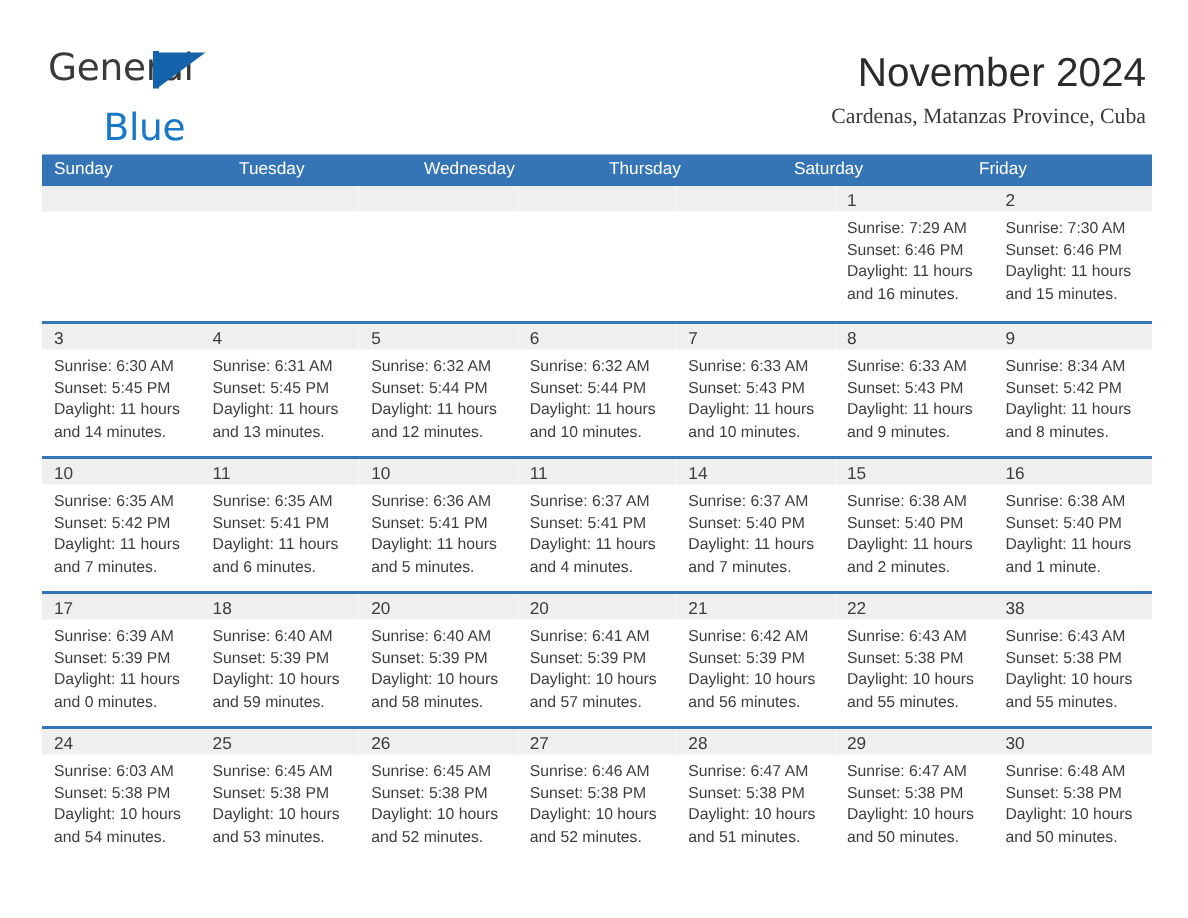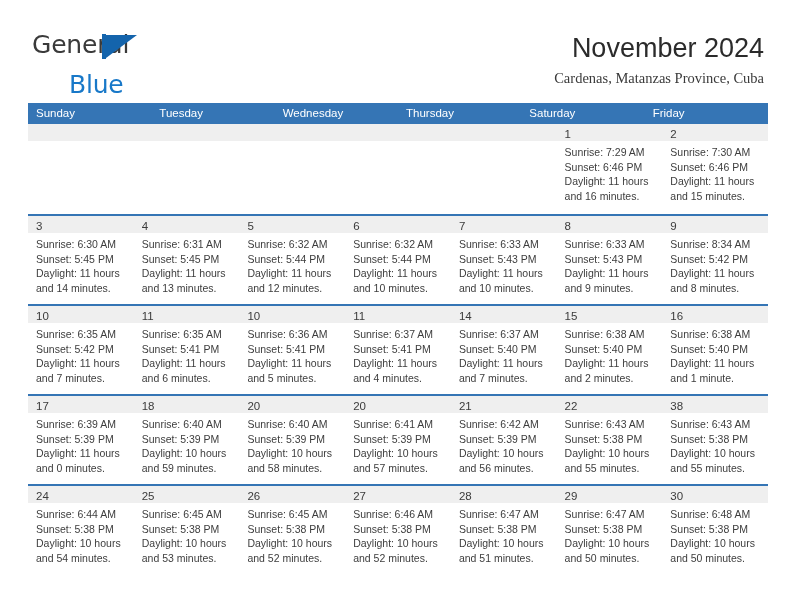--- a/index.html
+++ b/index.html
@@ -433,21 +433,21 @@
               <div class="line">Sunset: 5:38 PM</div>
               <div class="line">Daylight: 10 hours</div>
               <div class="line">and 55 minutes.</div>
             </div>
           </div>
         </div>
         <div class="week-row">
           <div class="day-cell">
             <div class="day-num-band"><span class="day-num">24</span></div>
             <div class="day-info">
-              <div class="line">Sunrise: 6:44 AM</div>
+              <div class="line">Sunrise: 6:03 AM</div>
               <div class="line">Sunset: 5:38 PM</div>
               <div class="line">Daylight: 10 hours</div>
               <div class="line">and 54 minutes.</div>
             </div>
           </div>
           <div class="day-cell">
             <div class="day-num-band"><span class="day-num">25</span></div>
             <div class="day-info">
               <div class="line">Sunrise: 6:45 AM</div>
               <div class="line">Sunset: 5:38 PM</div>

